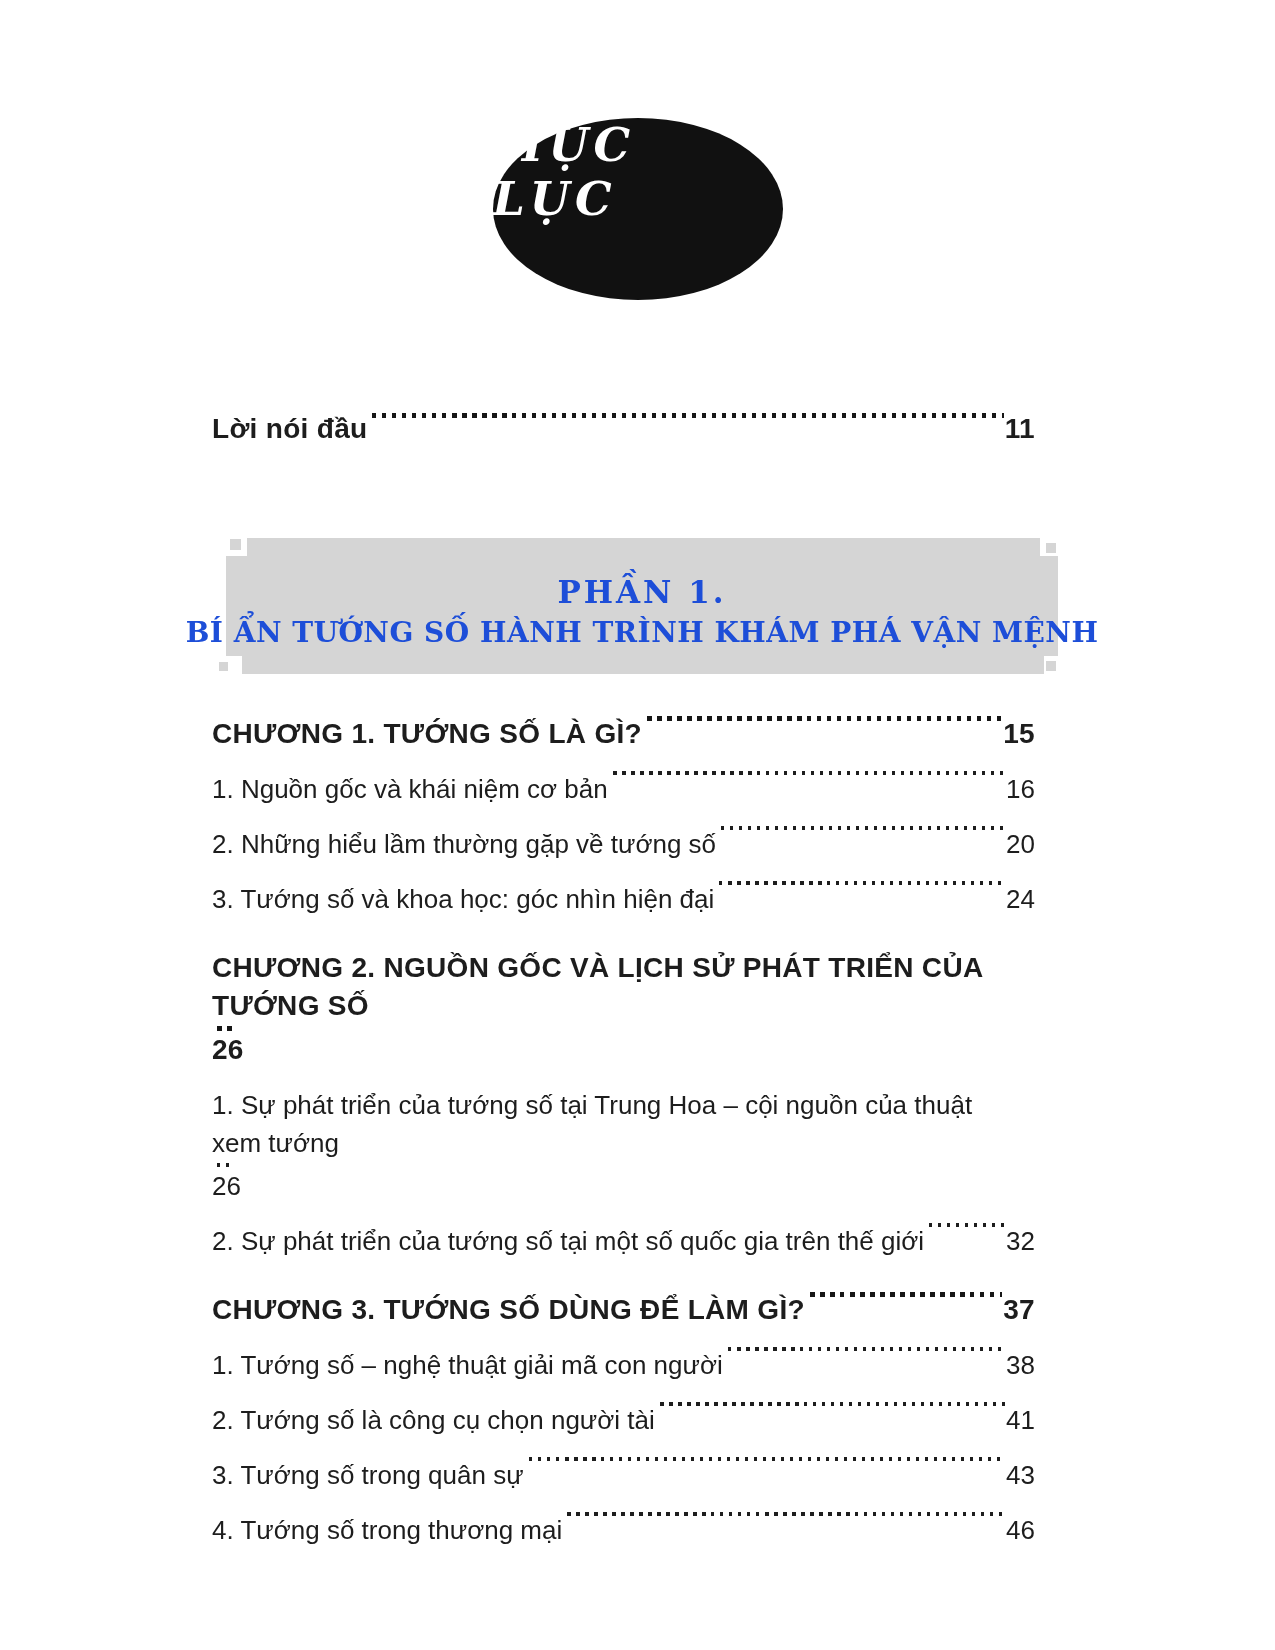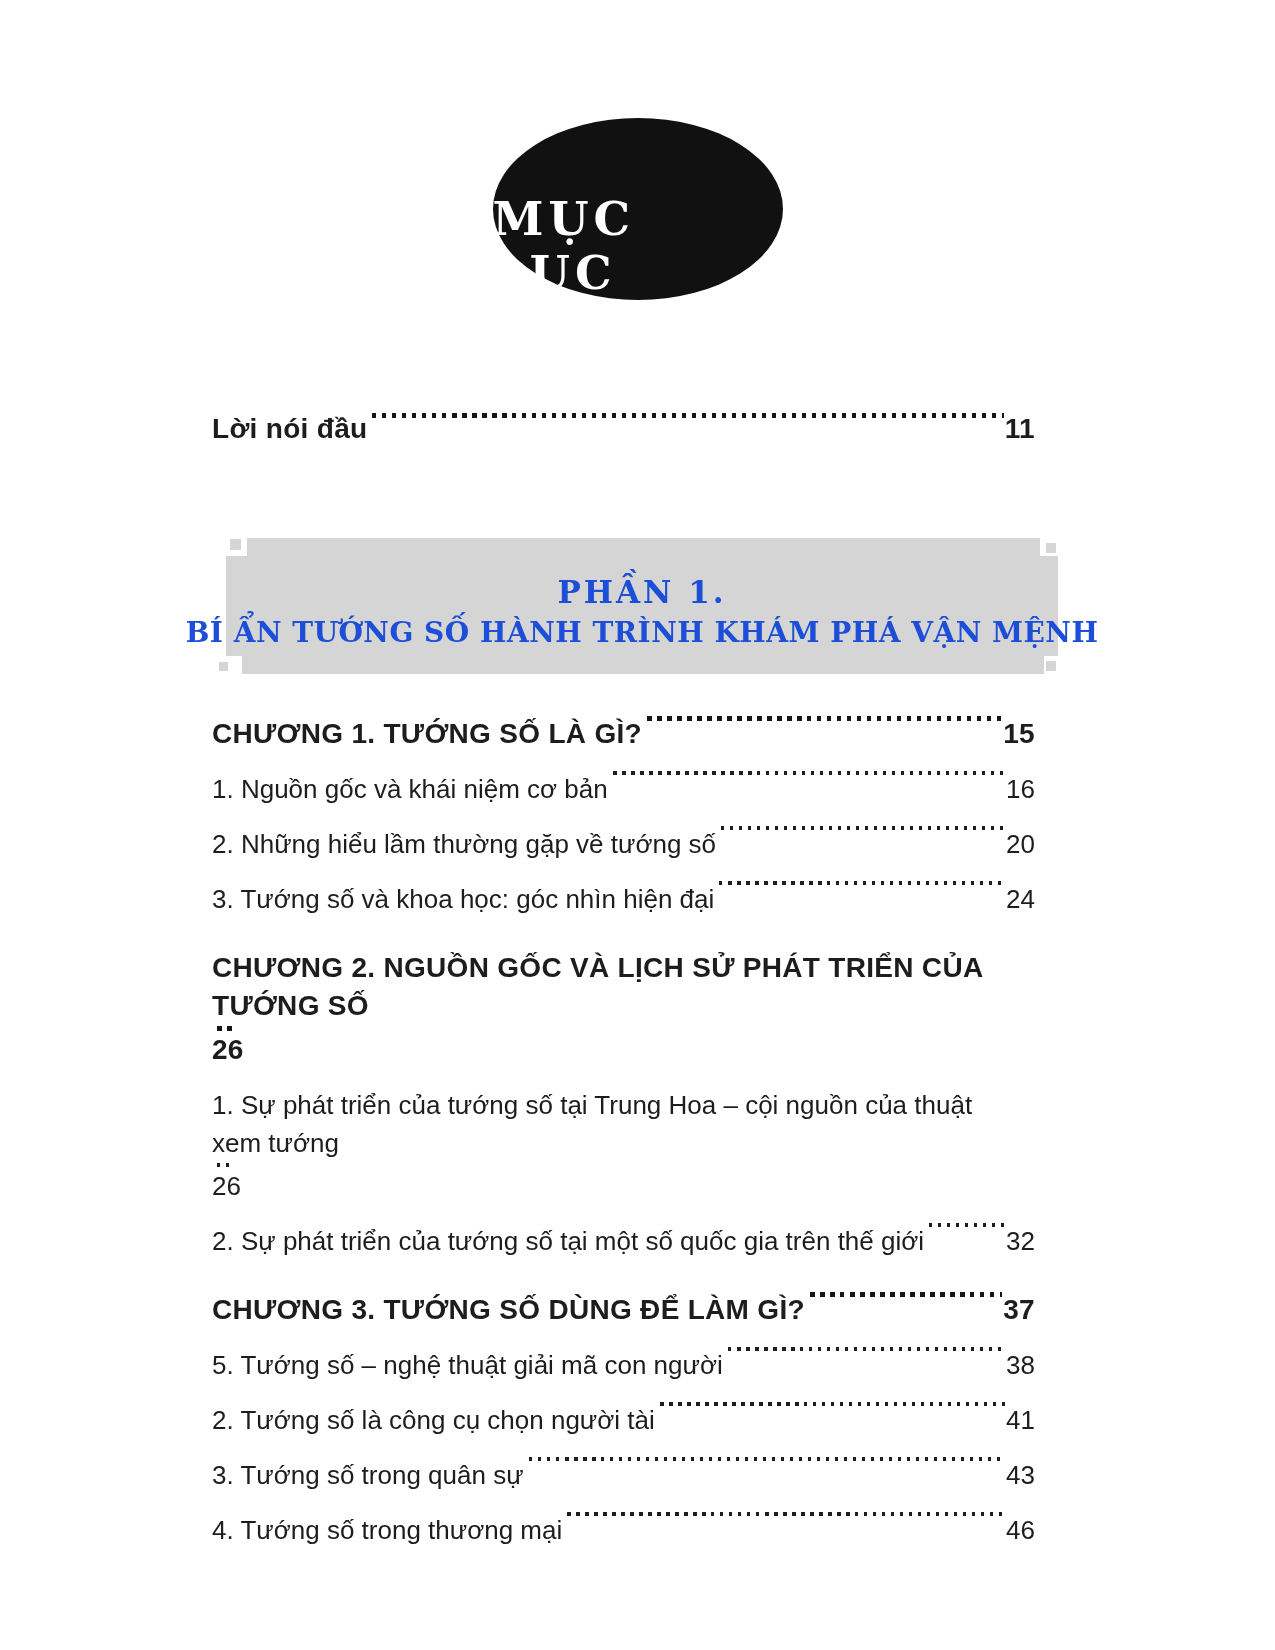--- a/index.html
+++ b/index.html
@@ -14,22 +14,23 @@
   }
 
   
   .oval {
     width: 290px;
     height: 182px;
     margin: 118px auto 0 auto;
     background: #111111;
     border-radius: 50%;
     display: flex;
-    align-items: flex-end;
+    align-items: flex-start;
     justify-content: center;
+    font-style: italic;
   }
   .oval-text {
     font-family: "DejaVu Serif", "Liberation Serif", serif;
     font-weight: bold;
     font-size: 46px;
     letter-spacing: 5px;
     word-spacing: 10px;
     color: #ffffff;
   }
 
@@ -174,21 +175,21 @@
           <span class="toc-title">2. Sự phát triển của tướng số tại một số quốc gia trên thế giới</span>
           <span class="toc-leader"></span>
           <span class="toc-page">32</span>
         </div>
         <div class="toc-row chapter first bold-row">
           <span class="toc-title">CHƯƠNG 3. TƯỚNG SỐ DÙNG ĐỂ LÀM GÌ?</span>
           <span class="toc-leader"></span>
           <span class="toc-page">37</span>
         </div>
         <div class="toc-row item first">
-          <span class="toc-title">5. Tướng số – nghệ thuật giải mã con người</span>
+          <span class="toc-title">1. Tướng số – nghệ thuật giải mã con người</span>
           <span class="toc-leader"></span>
           <span class="toc-page">38</span>
         </div>
         <div class="toc-row item first">
           <span class="toc-title">2. Tướng số là công cụ chọn người tài</span>
           <span class="toc-leader"></span>
           <span class="toc-page">41</span>
         </div>
         <div class="toc-row item first">
           <span class="toc-title">3. Tướng số trong quân sự</span>

